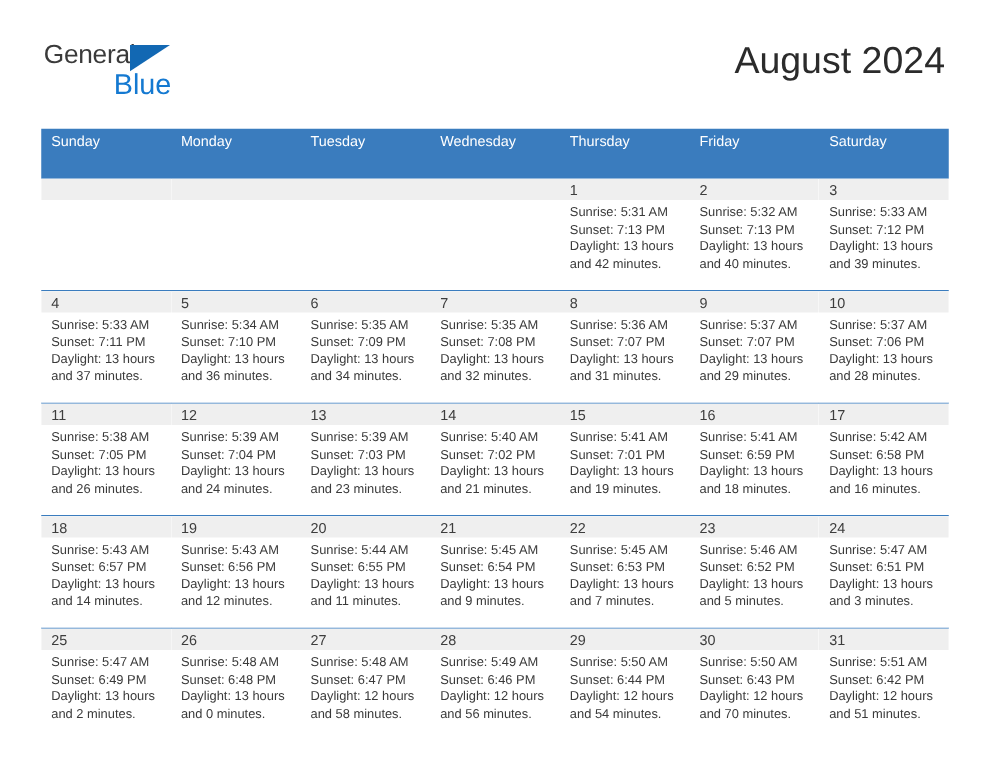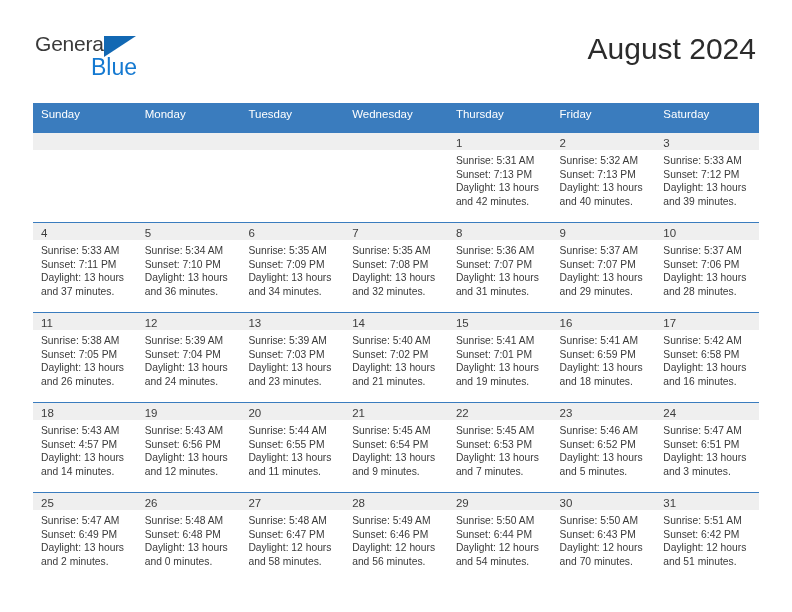--- a/index.html
+++ b/index.html
@@ -72,21 +72,21 @@
 
   
   .calendar {
     position: absolute;
     left: 33px; top: 103px;
     width: 726px;
   }
   .dow-row {
     display: flex;
     width: 726px;
-    height: 30px;
+    height: 40px;
     background: #3a7cbe;
   }
   .dow {
     flex: 1 1 0;
     color: #ffffff;
     font-size: 11.5px;
     line-height: 22px;
     padding-left: 8px;
     white-space: nowrap;
     overflow: hidden;
@@ -330,21 +330,21 @@
               </div>
             </div>
           </div>
         </div>
         <div class="week">
           <div class="week-inner">
             <div class="day-cell">
               <div class="day-num-band"><span class="day-num">18</span></div>
               <div class="day-body">
                 <div class="day-line">Sunrise: 5:43 AM</div>
-                <div class="day-line">Sunset: 4:57 PM</div>
+                <div class="day-line">Sunset: 6:57 PM</div>
                 <div class="day-line">Daylight: 13 hours</div>
                 <div class="day-line">and 14 minutes.</div>
               </div>
             </div>
             <div class="day-cell">
               <div class="day-num-band"><span class="day-num">19</span></div>
               <div class="day-body">
                 <div class="day-line">Sunrise: 5:43 AM</div>
                 <div class="day-line">Sunset: 6:56 PM</div>
                 <div class="day-line">Daylight: 13 hours</div>

